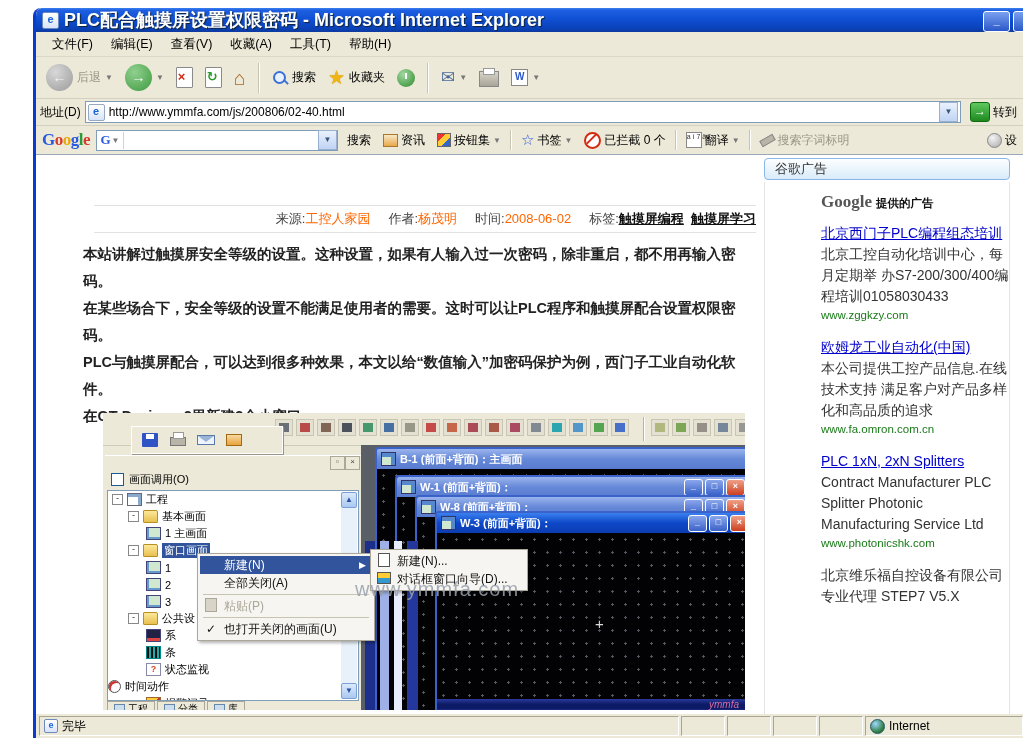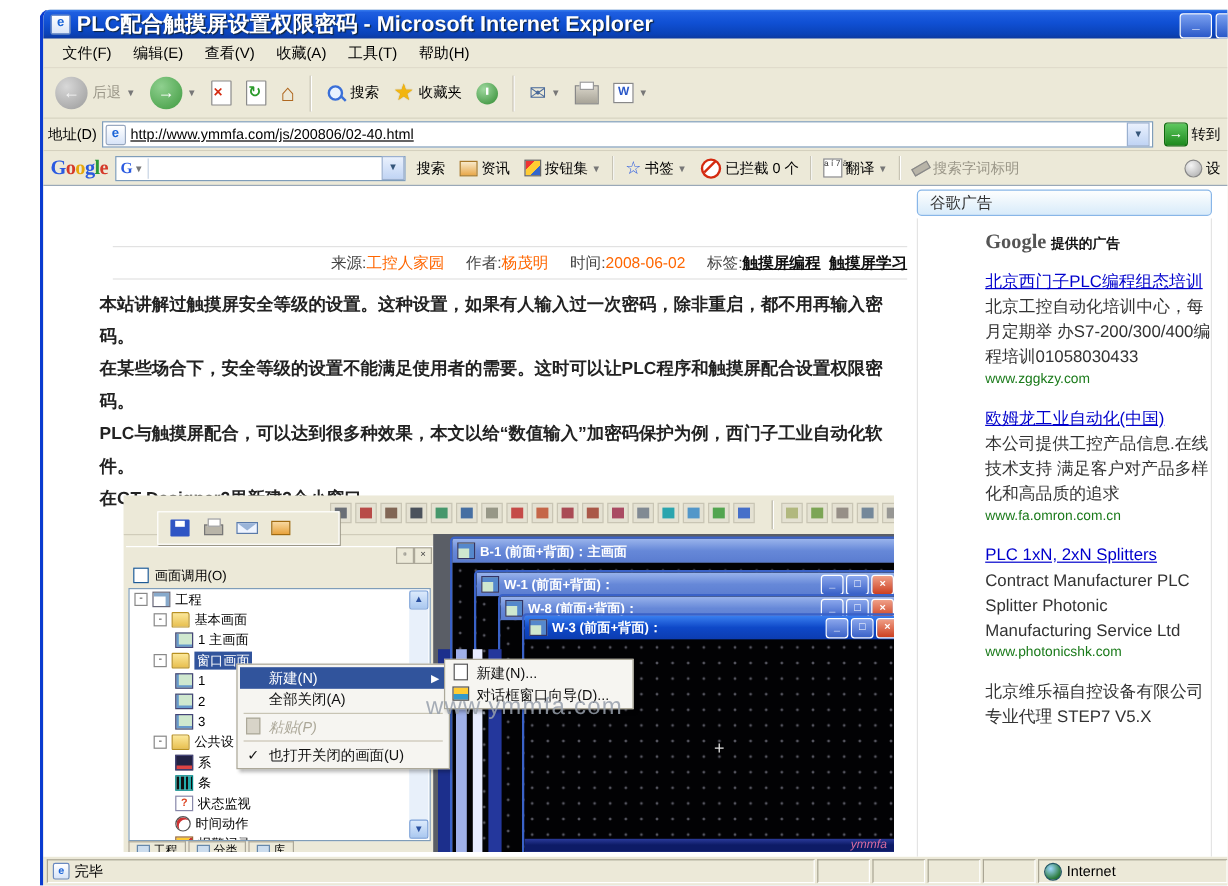--- a/index.html
+++ b/index.html
@@ -39,21 +39,21 @@
   .star{color:#f2b50f;font-size:19px;line-height:18px;text-shadow:0 0 1px #b8860b;}
   .hist{width:18px;height:18px;border-radius:50%;background:radial-gradient(circle at 35% 30%,#9fd89f,#2f8a2f);position:relative;}
   .hist::after{content:"";position:absolute;left:8px;top:4px;width:2px;height:6px;background:#fff;}
   .mail-g{color:#4a6a9a;font-size:17px;}
   .print-ico{position:relative;width:18px;height:14px;margin-top:3px;background:linear-gradient(#d8d4c8,#a8a498);border:1px solid #888;}
   .print-ico::before{content:"";position:absolute;left:3px;top:-4px;width:10px;height:5px;background:#fff;border:1px solid #999;}
   .edit-ico{width:15px;height:15px;background:#fff;border:1px solid #888;color:#2a58c8;font-size:10px;font-weight:bold;text-align:center;line-height:14px;}
   
   #addrbar{height:26px;background:#ece9d8;display:flex;align-items:center;padding:0 4px;gap:4px;font-size:12px;flex:0 0 auto;border-bottom:1px solid #d4d0be;}
   #addr-input{flex:1;height:20px;background:#fff;border:1px solid #7f9db9;display:flex;align-items:center;gap:4px;padding:0 2px;}
-  #addr-input .url{font-size:12px;flex:1;text-decoration:underline;}
+  #addr-input .url{font-size:12px;flex:1;}
   .combo-arrow{width:17px;height:18px;background:linear-gradient(#eaf1fd,#c0d4f4);border:1px solid #9ab0d0;color:#35567a;font-size:8px;text-align:center;line-height:17px;}
   #go-btn{display:flex;align-items:center;gap:3px;padding:1px 5px;}
   .go-ico{width:18px;height:18px;background:linear-gradient(#5fc85f,#1e8a1e);border:1px solid #0d6a0d;border-radius:3px;color:#fff;font-size:12px;line-height:17px;text-align:center;font-weight:bold;}
   
   #googlebar{height:28px;background:#ece9d8;display:flex;align-items:center;padding:0 6px;gap:6px;font-size:12px;flex:0 0 auto;border-bottom:1px solid #9aa8b8;}
   .glogo{font-family:"Liberation Serif","DejaVu Serif",serif;font-weight:bold;font-size:17px;letter-spacing:-0.5px;}
   .gl-b{color:#2a5ae0;} .gl-r{color:#d53a2a;} .gl-y{color:#e8a80c;} .gl-g{color:#2a9a3a;}
   #gsearch{width:240px;height:19px;background:#fff;border:1px solid #7f9db9;display:flex;align-items:center;}
   .g-combo{width:26px;height:17px;border-right:1px solid #c8d4e4;display:flex;align-items:center;justify-content:center;gap:1px;
            color:#2a5ae0;font-weight:bold;font-size:13px;font-family:"Liberation Serif","DejaVu Serif",serif;}
@@ -148,21 +148,21 @@
         background-image:radial-gradient(circle,#55555f 1px,transparent 1.4px);background-size:13px 13px;}
   #w3-strip{position:absolute;left:0;right:0;bottom:0;height:13px;background:linear-gradient(#2a3a9a,#0d1b66 40%,#0d1b66 75%,#3a4aaa);}
   #w3-strip .wm2{position:absolute;right:14px;top:0;color:#d86ca0;font-size:10px;font-style:italic;}
   #pillars{position:absolute;left:4px;top:96px;width:74px;height:170px;z-index:6;display:flex;gap:5px;}
   .pillar{height:100%;}
   
   .ctx{position:absolute;background:#f6f5f1;border:1px solid #aca899;box-shadow:2px 2px 3px rgba(0,0,0,.3);z-index:8;padding:2px;}
   .ctx-item{height:18px;display:flex;align-items:center;gap:6px;padding:0 6px 0 4px;white-space:nowrap;font-size:12px;color:#111;}
   .ctx-item .gut{width:14px;text-align:center;flex:0 0 auto;}
   .ctx-hl{background:#31549c;color:#fff;}
-  .ctx-dis{color:#aca899;font-style:italic;}
+  .ctx-dis{color:#aca899;}
   .ctx-sep{height:1px;background:#c8c4b4;margin:2px 3px;}
   .arrow-r{margin-left:auto;font-size:9px;}
   .pg-ico{width:10px;height:12px;background:#fff;border:1px solid #555;display:inline-block;}
   .wiz-ico{width:12px;height:10px;background:linear-gradient(#fc3 0 50%,#39c 50%);border:1px solid #555;display:inline-block;}
   .clip-ico{width:10px;height:12px;background:#d8d4c8;border:1px solid #aca899;display:inline-block;}
   #dz-watermark{position:absolute;left:252px;top:165px;z-index:10;color:#98a0ac;opacity:.85;font-size:20px;letter-spacing:1px;}
   #dz-cross{position:absolute;left:492px;top:202px;z-index:7;color:#ddd;font-size:15px;}
   
   #statusbar{height:24px;background:#ece9d8;display:flex;gap:2px;padding:2px 3px;flex:0 0 auto;box-sizing:border-box;font-size:12px;}
   .sb-seg{border:1px solid;border-color:#a9a593 #fff #fff #a9a593;display:flex;align-items:center;gap:4px;padding:0 4px;}
@@ -386,21 +386,21 @@
               <span>系</span>
             </div>
         <div class="trow" style="padding-left:38px;">
               <span class="ticon i-bar"></span>
               <span>条</span>
             </div>
         <div class="trow" style="padding-left:38px;">
               <span class="ticon i-status">?</span>
               <span>状态监视</span>
             </div>
-        <div class="trow" style="padding-left:38px;">
+        <div class="trow" style="">
               <span class="ticon i-clock"></span>
               <span>时间动作</span>
             </div>
         <div class="trow" style="padding-left:38px;">
               <span class="ticon i-alarm"></span>
               <span>报警记录</span>
             </div>
 
         <div id="dz-scroll">
           <span class="sbtn" style="top:0;">▲</span>

